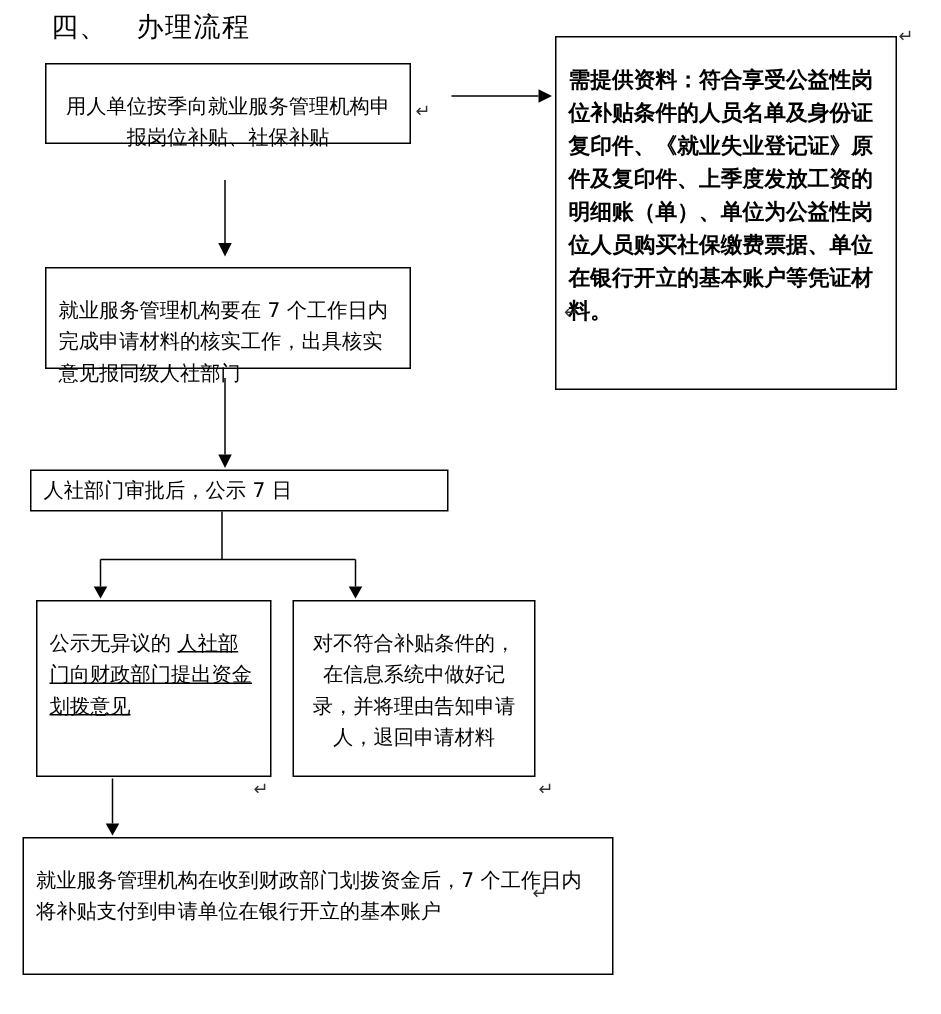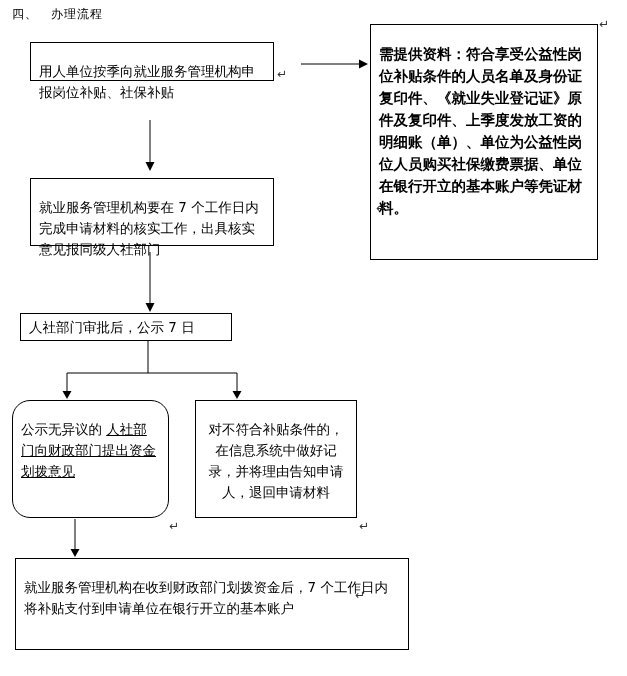--- a/index.html
+++ b/index.html
@@ -7,40 +7,40 @@
     position: relative;
     width: 627px;
     height: 676px;
     background: #ffffff;
     font-family: "DejaVu Sans", "Liberation Sans", sans-serif;
     color: #000000;
     overflow: hidden;
   }
   .heading {
     position: absolute;
-    left: 12px;
+    left: 34px;
     top: 6px;
-    font-size: 12px;
+    font-size: 18px;
     letter-spacing: 1px;
     white-space: pre;
   }
   .box {
     position: absolute;
     border: 1px solid #000000;
     box-sizing: border-box;
     font-size: 13.5px;
     line-height: 21px;
     padding: 18px 8px;
     background: #ffffff;
   }
-  #box-apply     { left: 30px;  top: 42px;  width: 244px; height: 39px;  }
+  #box-apply     { left: 30px;  top: 42px;  width: 244px; height: 54px; text-align: center;  }
   #box-materials { left: 370px; top: 24px;  width: 228px; height: 236px; font-weight: bold; font-size: 14.5px; line-height: 22px; }
   #box-verify    { left: 30px;  top: 178px; width: 244px; height: 68px;  }
-  #box-publicity { left: 20px;  top: 313px; width: 212px; height: 28px;  padding: 3px 8px; }
-  #box-approved  { left: 12px;  top: 400px; width: 157px; height: 118px; border-radius: 18px; }
+  #box-publicity { left: 20px;  top: 313px; width: 279px; height: 28px;  padding: 3px 8px; }
+  #box-approved  { left: 24px;  top: 400px; width: 157px; height: 118px; }
   #box-rejected  { left: 195px; top: 400px; width: 162px; height: 118px; text-align: center; }
   #box-payment   { left: 15px;  top: 558px; width: 394px; height: 92px;  }
   .underlined { text-decoration: underline; }
   .connectors {
     position: absolute;
     left: 0; top: 0;
     width: 627px; height: 676px;
     pointer-events: none;
   }
   .connectors line { stroke: #000000; stroke-width: 1; }

